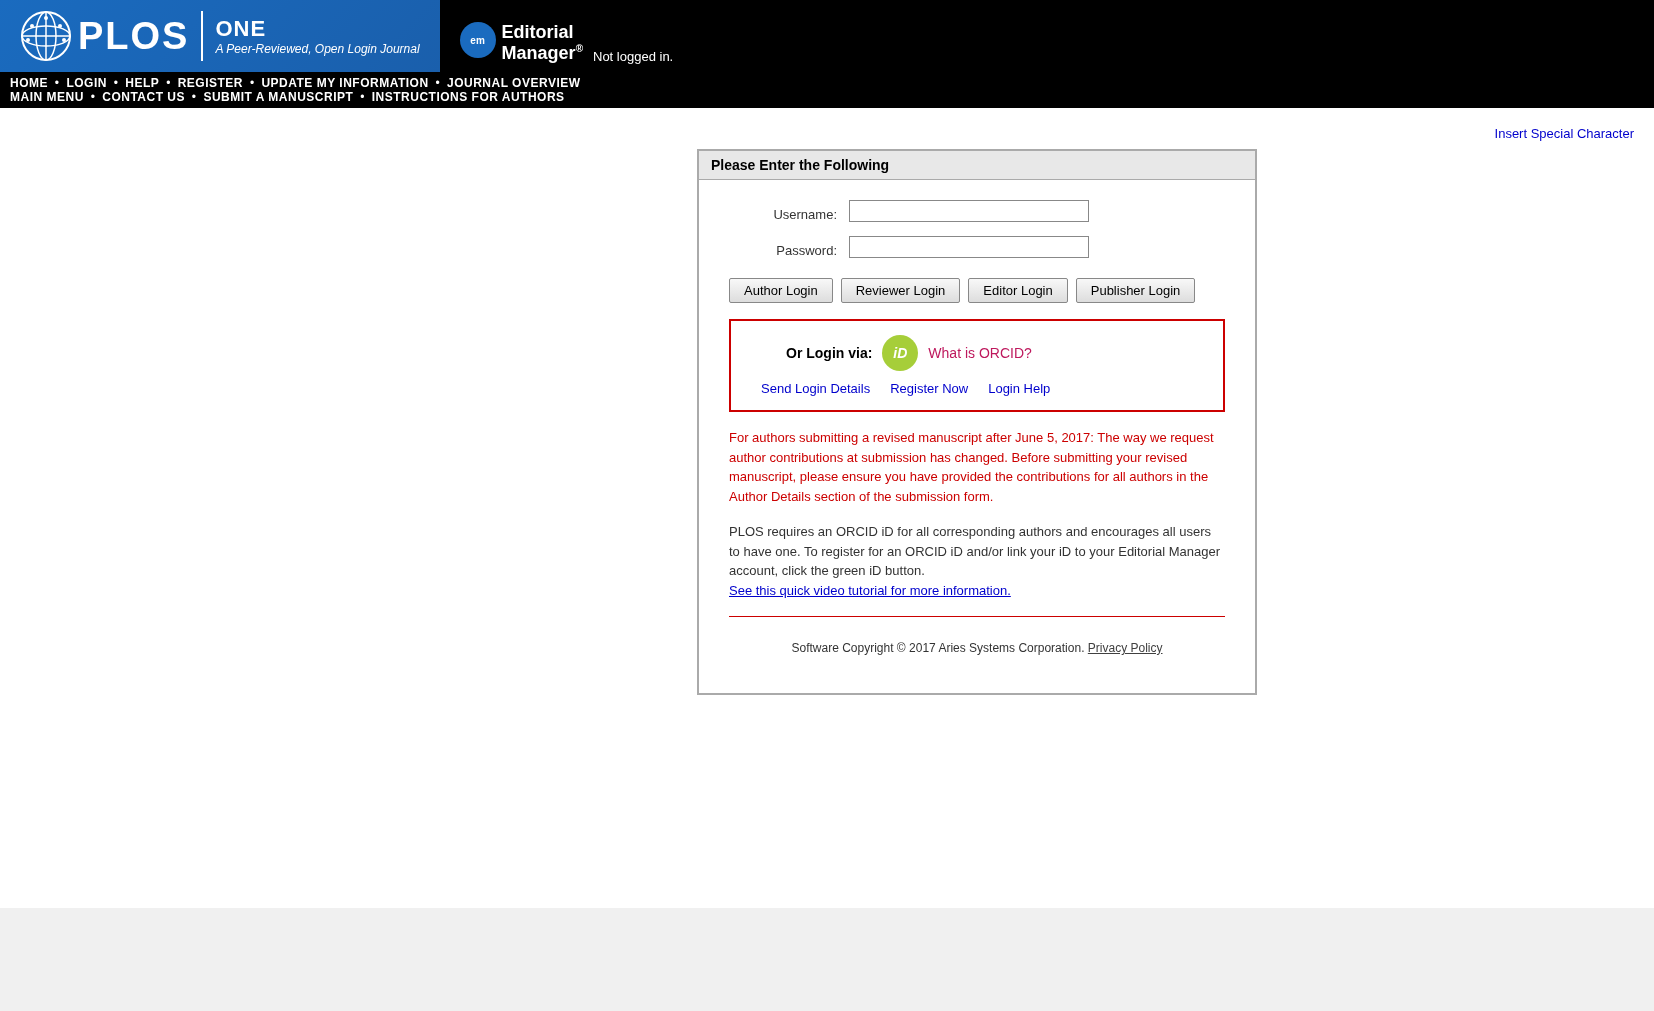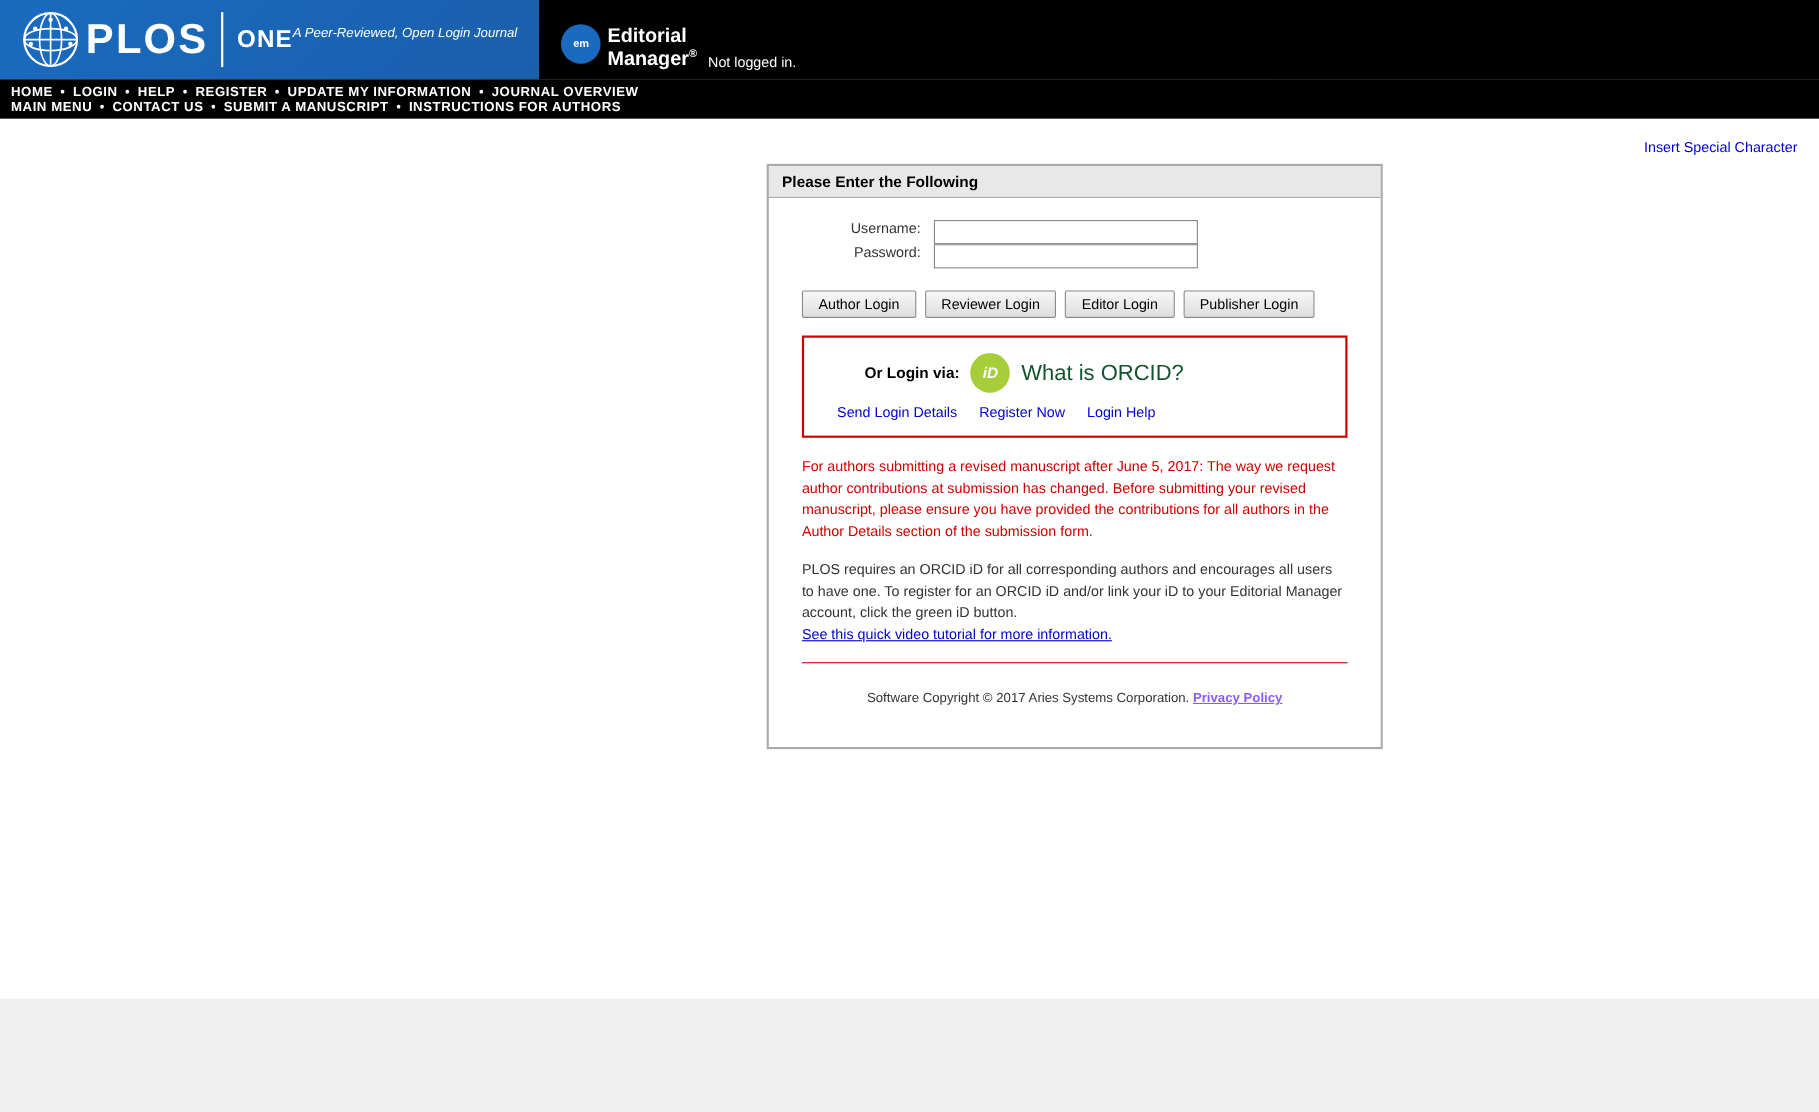--- a/index.html
+++ b/index.html
@@ -38,21 +38,21 @@
       font-family: Arial Black, Arial, sans-serif;
     }
     .plos-divider {
       width: 2px;
       height: 50px;
       background: white;
       margin: 0 12px;
     }
     .plos-subtitle {
       display: flex;
-      flex-direction: row;
+      flex-direction: column;
       color: white;
     }
     .plos-one {
       font-size: 22px;
       font-weight: bold;
       letter-spacing: 1px;
     }
     .plos-tagline {
       font-size: 12px;
       font-style: italic;
@@ -142,21 +142,22 @@
       font-weight: bold;
       color: #000;
     }
     .form-box-body {
       padding: 20px 30px 30px;
       background: white;
     }
 
     .form-row {
       display: flex;
-      align-items: flex-start;
+      align-items: flex-end;
+      margin-bottom: 14px;
     }
     .form-label {
       text-align: right;
       width: 120px;
       padding-right: 12px;
       font-size: 13px;
       color: #333;
     }
     .form-input {
       width: 240px;
@@ -212,23 +213,23 @@
       align-items: center;
       justify-content: center;
       color: white;
       font-weight: bold;
       font-size: 14px;
       margin-right: 10px;
       flex-shrink: 0;
       font-style: italic;
     }
     .what-is-orcid {
-      color: #14532d;
+      color: #be185d;
       text-decoration: none;
-      font-size: 20px;
+      font-size: 14px;
     }
     .orcid-links {
       display: flex;
       gap: 20px;
       margin-left: 10px;
     }
     .orcid-links a { color: #00c; text-decoration: none; font-size: 13px; }
 
     
     .notice-red {
@@ -250,21 +251,21 @@
       border-top: 1px solid #cc0000;
       margin: 16px 0;
     }
 
     .footer-copyright {
       text-align: center;
       font-size: 12px;
       color: #333;
       padding: 8px;
     }
-    .footer-copyright a { color: #8b5cf6; font-weight: bold; }
+    .footer-copyright a { color: #404040; }
   </style>
 </head>
 <body>
 
 <div class="header-top">
   <div class="header-logo-area">
     <div class="plos-logo">
 
       <svg class="plos-globe" viewBox="0 0 52 52" xmlns="http://www.w3.org/2000/svg">
         <circle cx="26" cy="26" r="24" fill="none" stroke="white" stroke-width="2"></circle>

